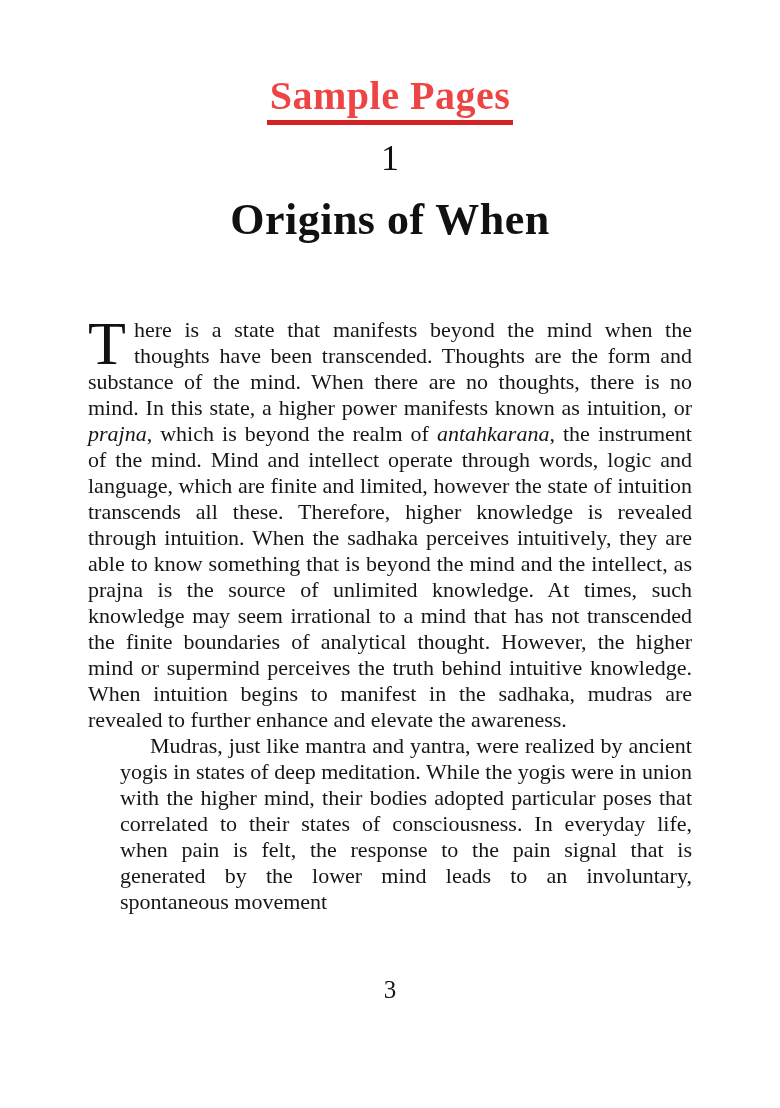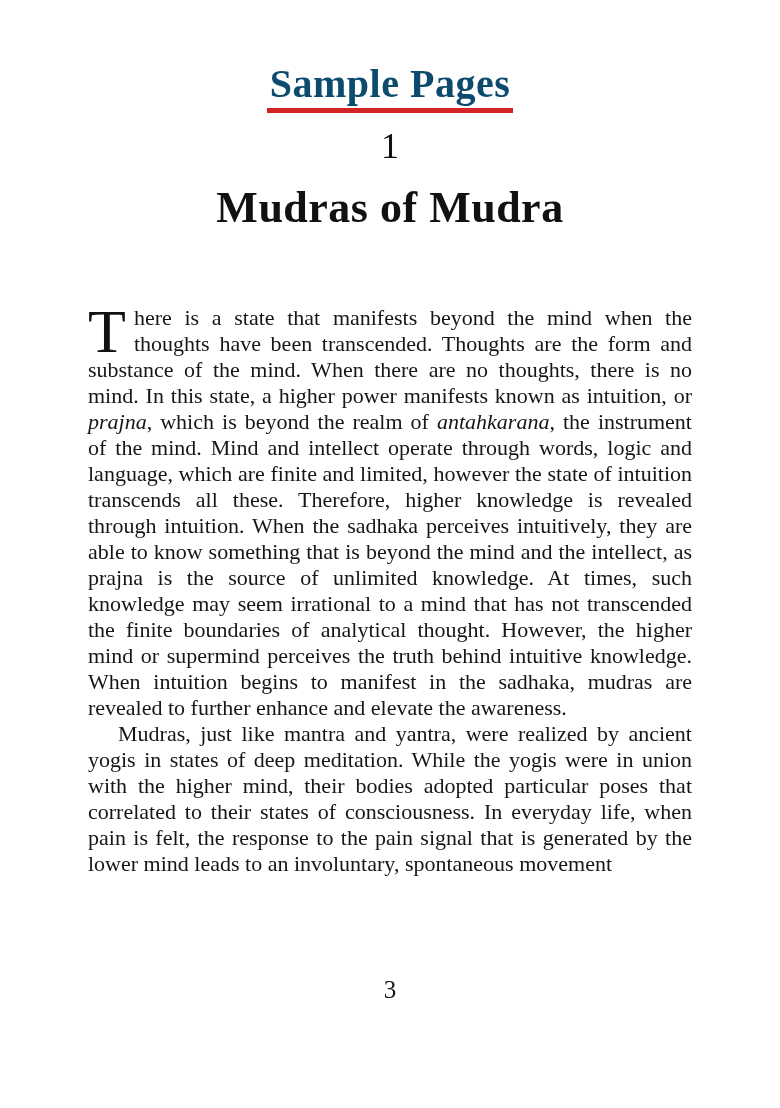--- a/index.html
+++ b/index.html
@@ -14,25 +14,26 @@
     box-sizing: border-box;
   }
   .sample-header {
     text-align: center;
     padding-top: 62px;
   }
   .sample-text {
     display: inline-block;
     font-size: 40px;
     font-weight: bold;
-    color: #0c4a6e;
+    color: #ef4444;
     border-bottom: 5px solid #d22424;
     padding: 0 3px 2px 3px;
     letter-spacing: 0.5px;
     line-height: 1.1;
+    margin-top: 12px;
   }
   .chapter-number {
     text-align: center;
     font-size: 36px;
     line-height: 1.1;
     margin-top: 14px;
     color: #111111;
   }
   .chapter-title {
     text-align: center;
@@ -43,21 +44,21 @@
     letter-spacing: 0.5px;
     color: #111111;
   }
   .body-text {
     margin: 72px 88px 0 88px;
     font-size: 22px;
     line-height: 26px;
     text-align: justify;
   }
   .para { margin: 0; }
-  .para-indent { text-indent: 30px; }
+  .para-indent { text-indent: 30px; margin-left: 32px; }
   .dropcap {
     float: left;
     font-size: 62px;
     line-height: 50px;
     padding: 1px 8px 0 0;
     color: #111111;
   }
   .ital { }
   .folio {
     position: absolute;
@@ -73,21 +74,21 @@
 <body>
 
 <div class="page">
 
   <div class="sample-header">
     <span class="sample-text">Sample Pages</span>
   </div>
 
   <div class="chapter-number">1</div>
 
-  <h1 class="chapter-title">Mudras of Mudra</h1>
+  <h1 class="chapter-title">Origins of When</h1>
 
   <div class="body-text">
     <p class="para"><span class="dropcap">T</span><span>here is a state that manifests beyond the mind when the thoughts have been transcended. Thoughts are the form and substance of the mind. When there are no thoughts, there is no mind. In this state, a higher power manifests known as intuition, or </span><em class="ital">prajna</em><span>, which is beyond the realm of </span><em class="ital">antahkarana</em><span>, the instrument of the mind. Mind and intellect operate through words, logic and language, which are finite and limited, however the state of intuition transcends all these. Therefore, higher knowledge is revealed through intuition. When the sadhaka perceives intuitively, they are able to know something that is beyond the mind and the intellect, as prajna is the source of unlimited knowledge. At times, such knowledge may seem irrational to a mind that has not transcended the finite boundaries of analytical thought. However, the higher mind or supermind perceives the truth behind intuitive knowledge. When intuition begins to manifest in the sadhaka, mudras are revealed to further enhance and elevate the awareness.</span></p>
     <p class="para para-indent">Mudras, just like mantra and yantra, were realized by ancient yogis in states of deep meditation. While the yogis were in union with the higher mind, their bodies adopted particular poses that correlated to their states of consciousness. In everyday life, when pain is felt, the response to the pain signal that is generated by the lower mind leads to an involuntary, spontaneous movement</p>
   </div>
 
   <div class="folio">3</div>
 
 </div>
 

